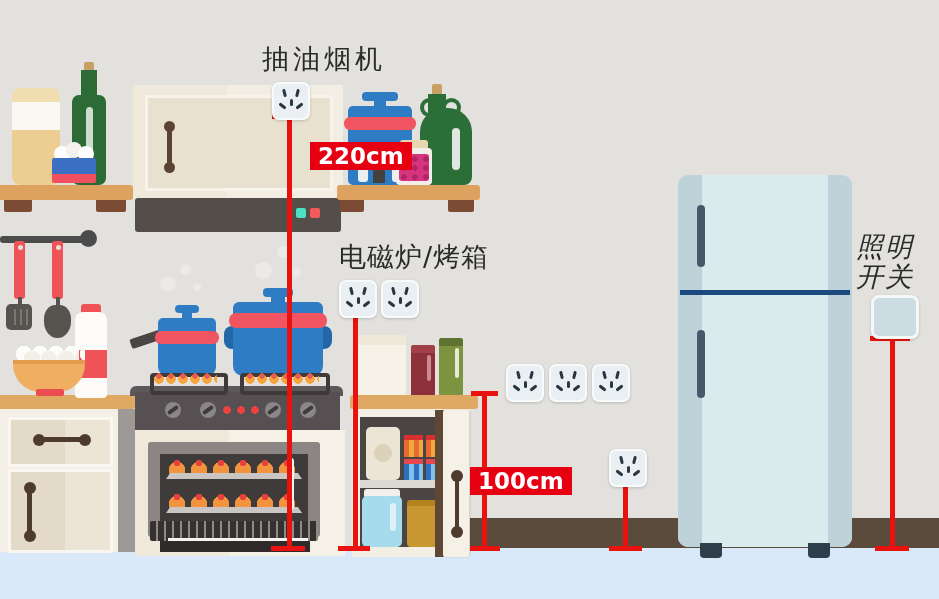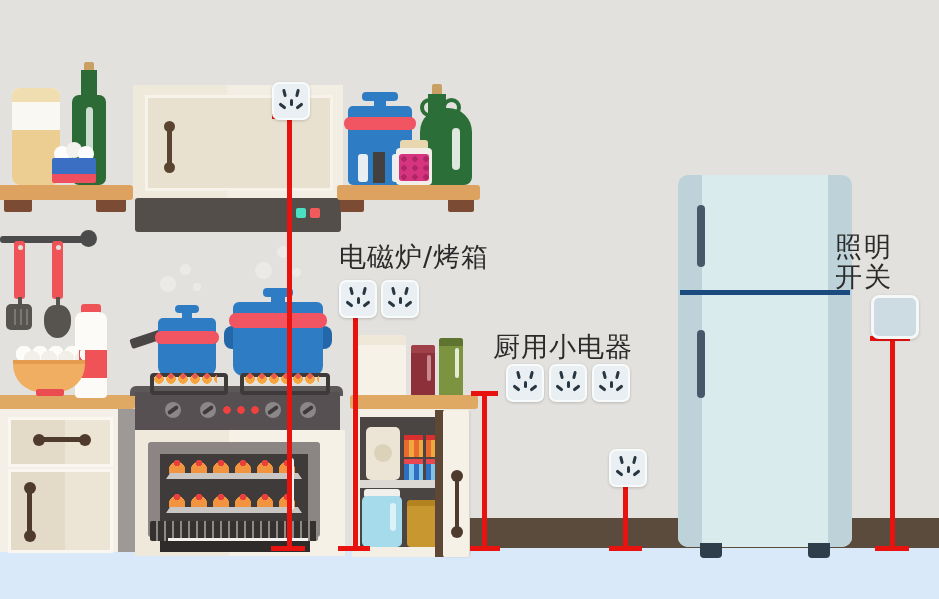--- a/index.html
+++ b/index.html
@@ -335,21 +335,23 @@
     </div>
   <div class="socket" style="left:609px;top:449px;">
       <i class="s1"></i>
       <i class="s2"></i>
       <i class="s3"></i>
       <i class="s4"></i>
       <i class="s5"></i>
     </div>
   <div class="switch"></div>
 
-
+  <div class="badge" style="left:310px;top:142px;">220cm</div>
+  <div class="badge" style="left:470px;top:467px;">100cm</div>
+
+  <div class="lbl" style="left:262px;top:44px;">抽油烟机</div>
   <div class="lbl" style="left:339px;top:242px;letter-spacing:1px;">电磁炉/烤箱</div>
-  <div class="lbl" style="left:493px;top:332px;letter-spacing:1px;">厨用小电器</div>
-  <div class="lbl" style="left:835px;top:232px;letter-spacing:2px;">
+  <div class="lbl" style="left:856px;top:232px;letter-spacing:2px;font-style:italic;">
     <span style="display:block;">照明</span>
     <span style="display:block;">开关</span>
   </div>
 
 </div>
 
 </body></html>

